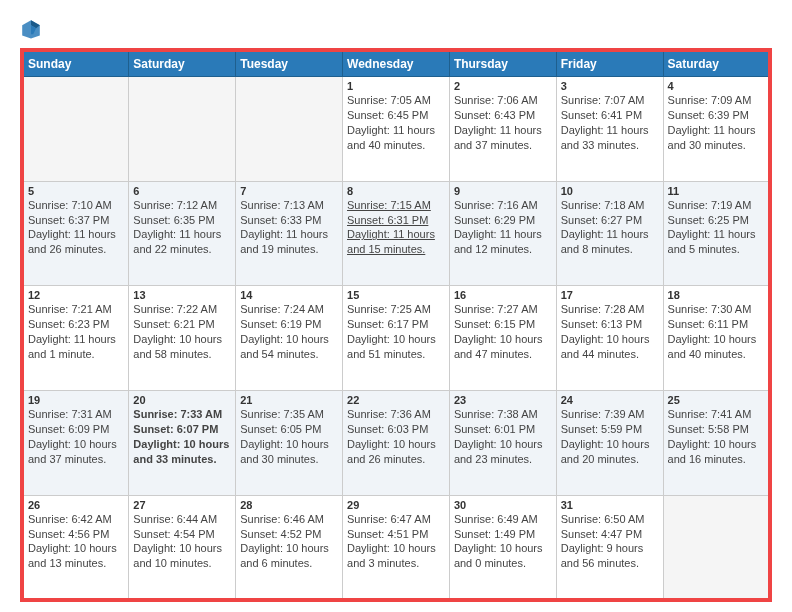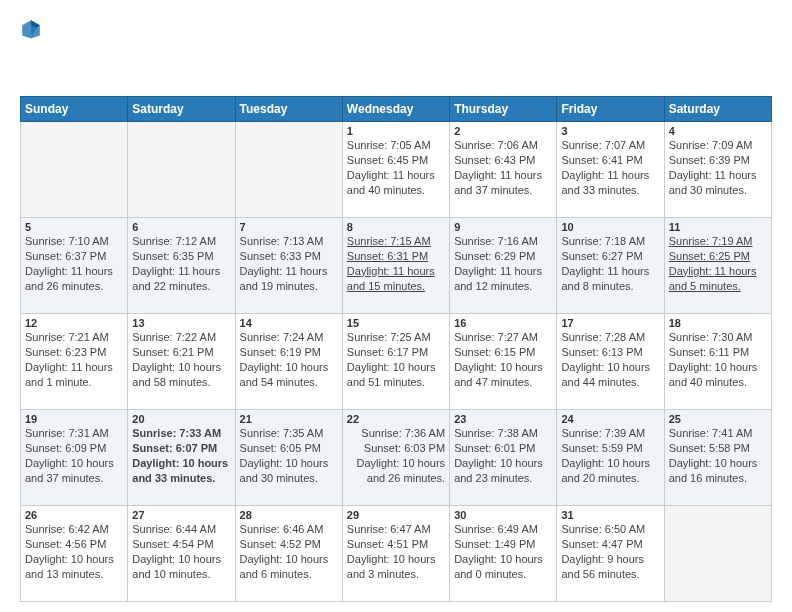--- a/index.html
+++ b/index.html
@@ -55,25 +55,24 @@
       font-weight: normal;
       color: #333;
       line-height: 1.1;
     }
     .subtitle {
       font-size: 14px;
       color: #555;
     }
     .calendar {
       flex: 1;
-      border: 1px solid #ef4444;
+      border: 4px solid #ef4444;
       border-collapse: collapse;
       width: 100%;
       table-layout: fixed;
-      margin-top: 48px;
     }
     .calendar th {
       background: #2a7ab8;
       color: #fff;
       font-size: 12px;
       font-weight: bold;
       padding: 5px 4px;
       text-align: left;
       border: 1px solid #1e5f8e;
     }
@@ -211,21 +210,21 @@
           </td>
           <td>
             <span class="day-num">10</span>
             <div class="day-info" style="white-space: pre-line;">Sunrise: 7:18 AM
 Sunset: 6:27 PM
 Daylight: 11 hours
 and 8 minutes.</div>
           </td>
           <td>
             <span class="day-num">11</span>
-            <div class="day-info" style="white-space: pre-line; text-decoration: underline;">Sunrise: 7:19 AM
+            <div class="day-info" style="white-space: pre-line;">Sunrise: 7:19 AM
 Sunset: 6:25 PM
 Daylight: 11 hours
 and 5 minutes.</div>
           </td>
         </tr>
         <tr>
           <td>
             <span class="day-num">12</span>
             <div class="day-info" style="white-space: pre-line;">Sunrise: 7:21 AM
 Sunset: 6:23 PM
@@ -292,21 +291,21 @@
           </td>
           <td>
             <span class="day-num">21</span>
             <div class="day-info" style="white-space: pre-line;">Sunrise: 7:35 AM
 Sunset: 6:05 PM
 Daylight: 10 hours
 and 30 minutes.</div>
           </td>
           <td>
             <span class="day-num">22</span>
-            <div class="day-info" style="white-space: pre-line; text-align: right;">Sunrise: 7:36 AM
+            <div class="day-info" style="white-space: pre-line;">Sunrise: 7:36 AM
 Sunset: 6:03 PM
 Daylight: 10 hours
 and 26 minutes.</div>
           </td>
           <td>
             <span class="day-num">23</span>
             <div class="day-info" style="white-space: pre-line;">Sunrise: 7:38 AM
 Sunset: 6:01 PM
 Daylight: 10 hours
 and 23 minutes.</div>

